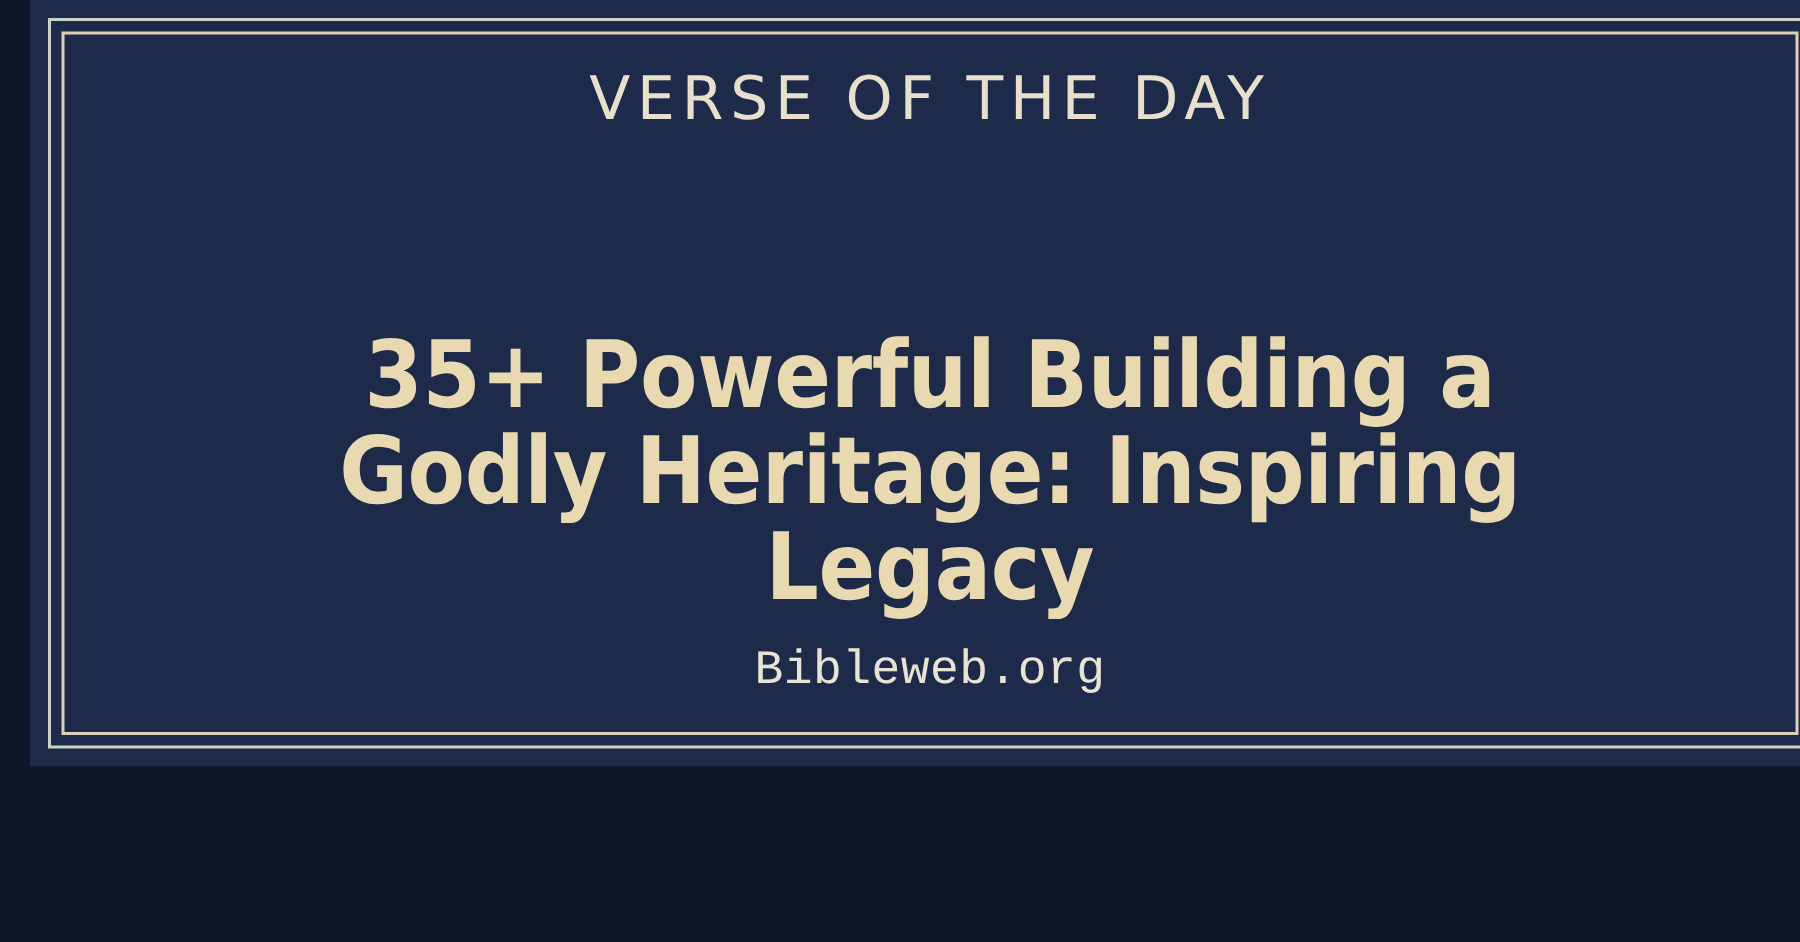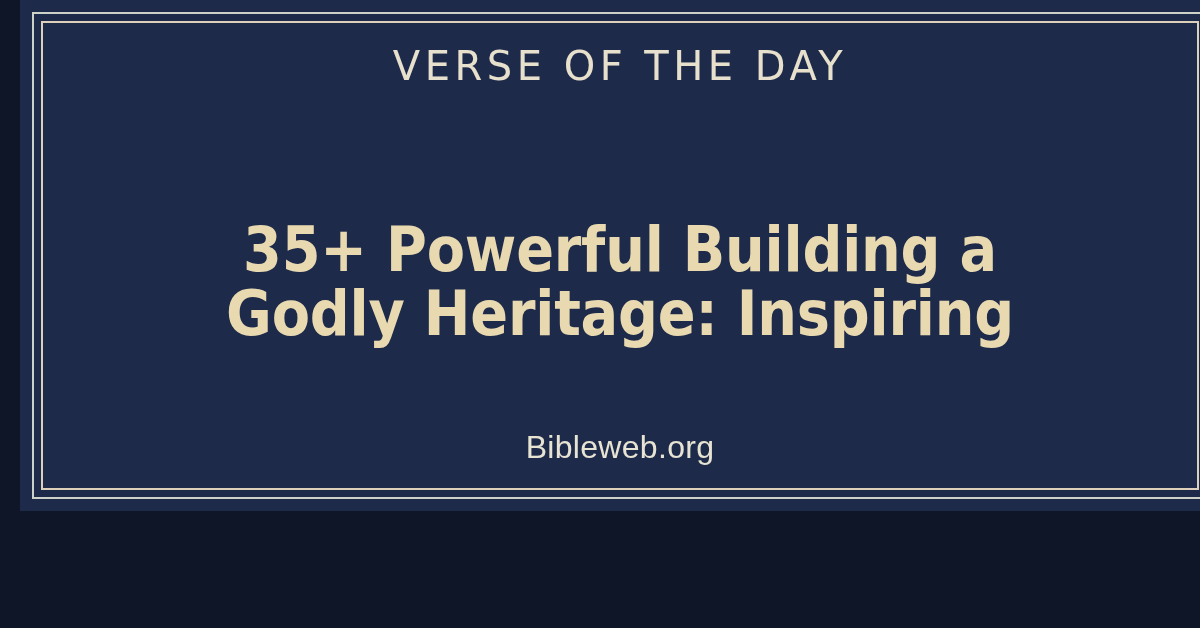--- a/index.html
+++ b/index.html
@@ -86,21 +86,21 @@
   .headline .hl-line {
     display: block;
   }
 
   .footer {
     position: absolute;
     left: 0;
     right: 0;
     bottom: 22px;
     text-align: center;
-    font-family: Liberation Sans, sans-serif;
+    font-family: Liberation Mono, monospace;
     font-size: 32px;
     line-height: 36px;
     font-weight: 400;
     color: #e8e4d4;
     letter-spacing: 0.3px;
   }
 </style>
 </head>
 <body>
 
@@ -109,18 +109,19 @@
   <div class="frame-outer"></div>
   <div class="frame-inner"></div>
 
   <div class="content">
 
     <div class="eyebrow">VERSE OF THE DAY</div>
 
     <h1 class="headline">
       <span class="hl-line">35+ Powerful Building a</span>
       <span class="hl-line">Godly Heritage: Inspiring</span>
+      <span class="hl-line">Legacy</span>
     </h1>
 
     <div class="footer">Bibleweb.org</div>
 
   </div>
 </div>
 
 </body></html>

